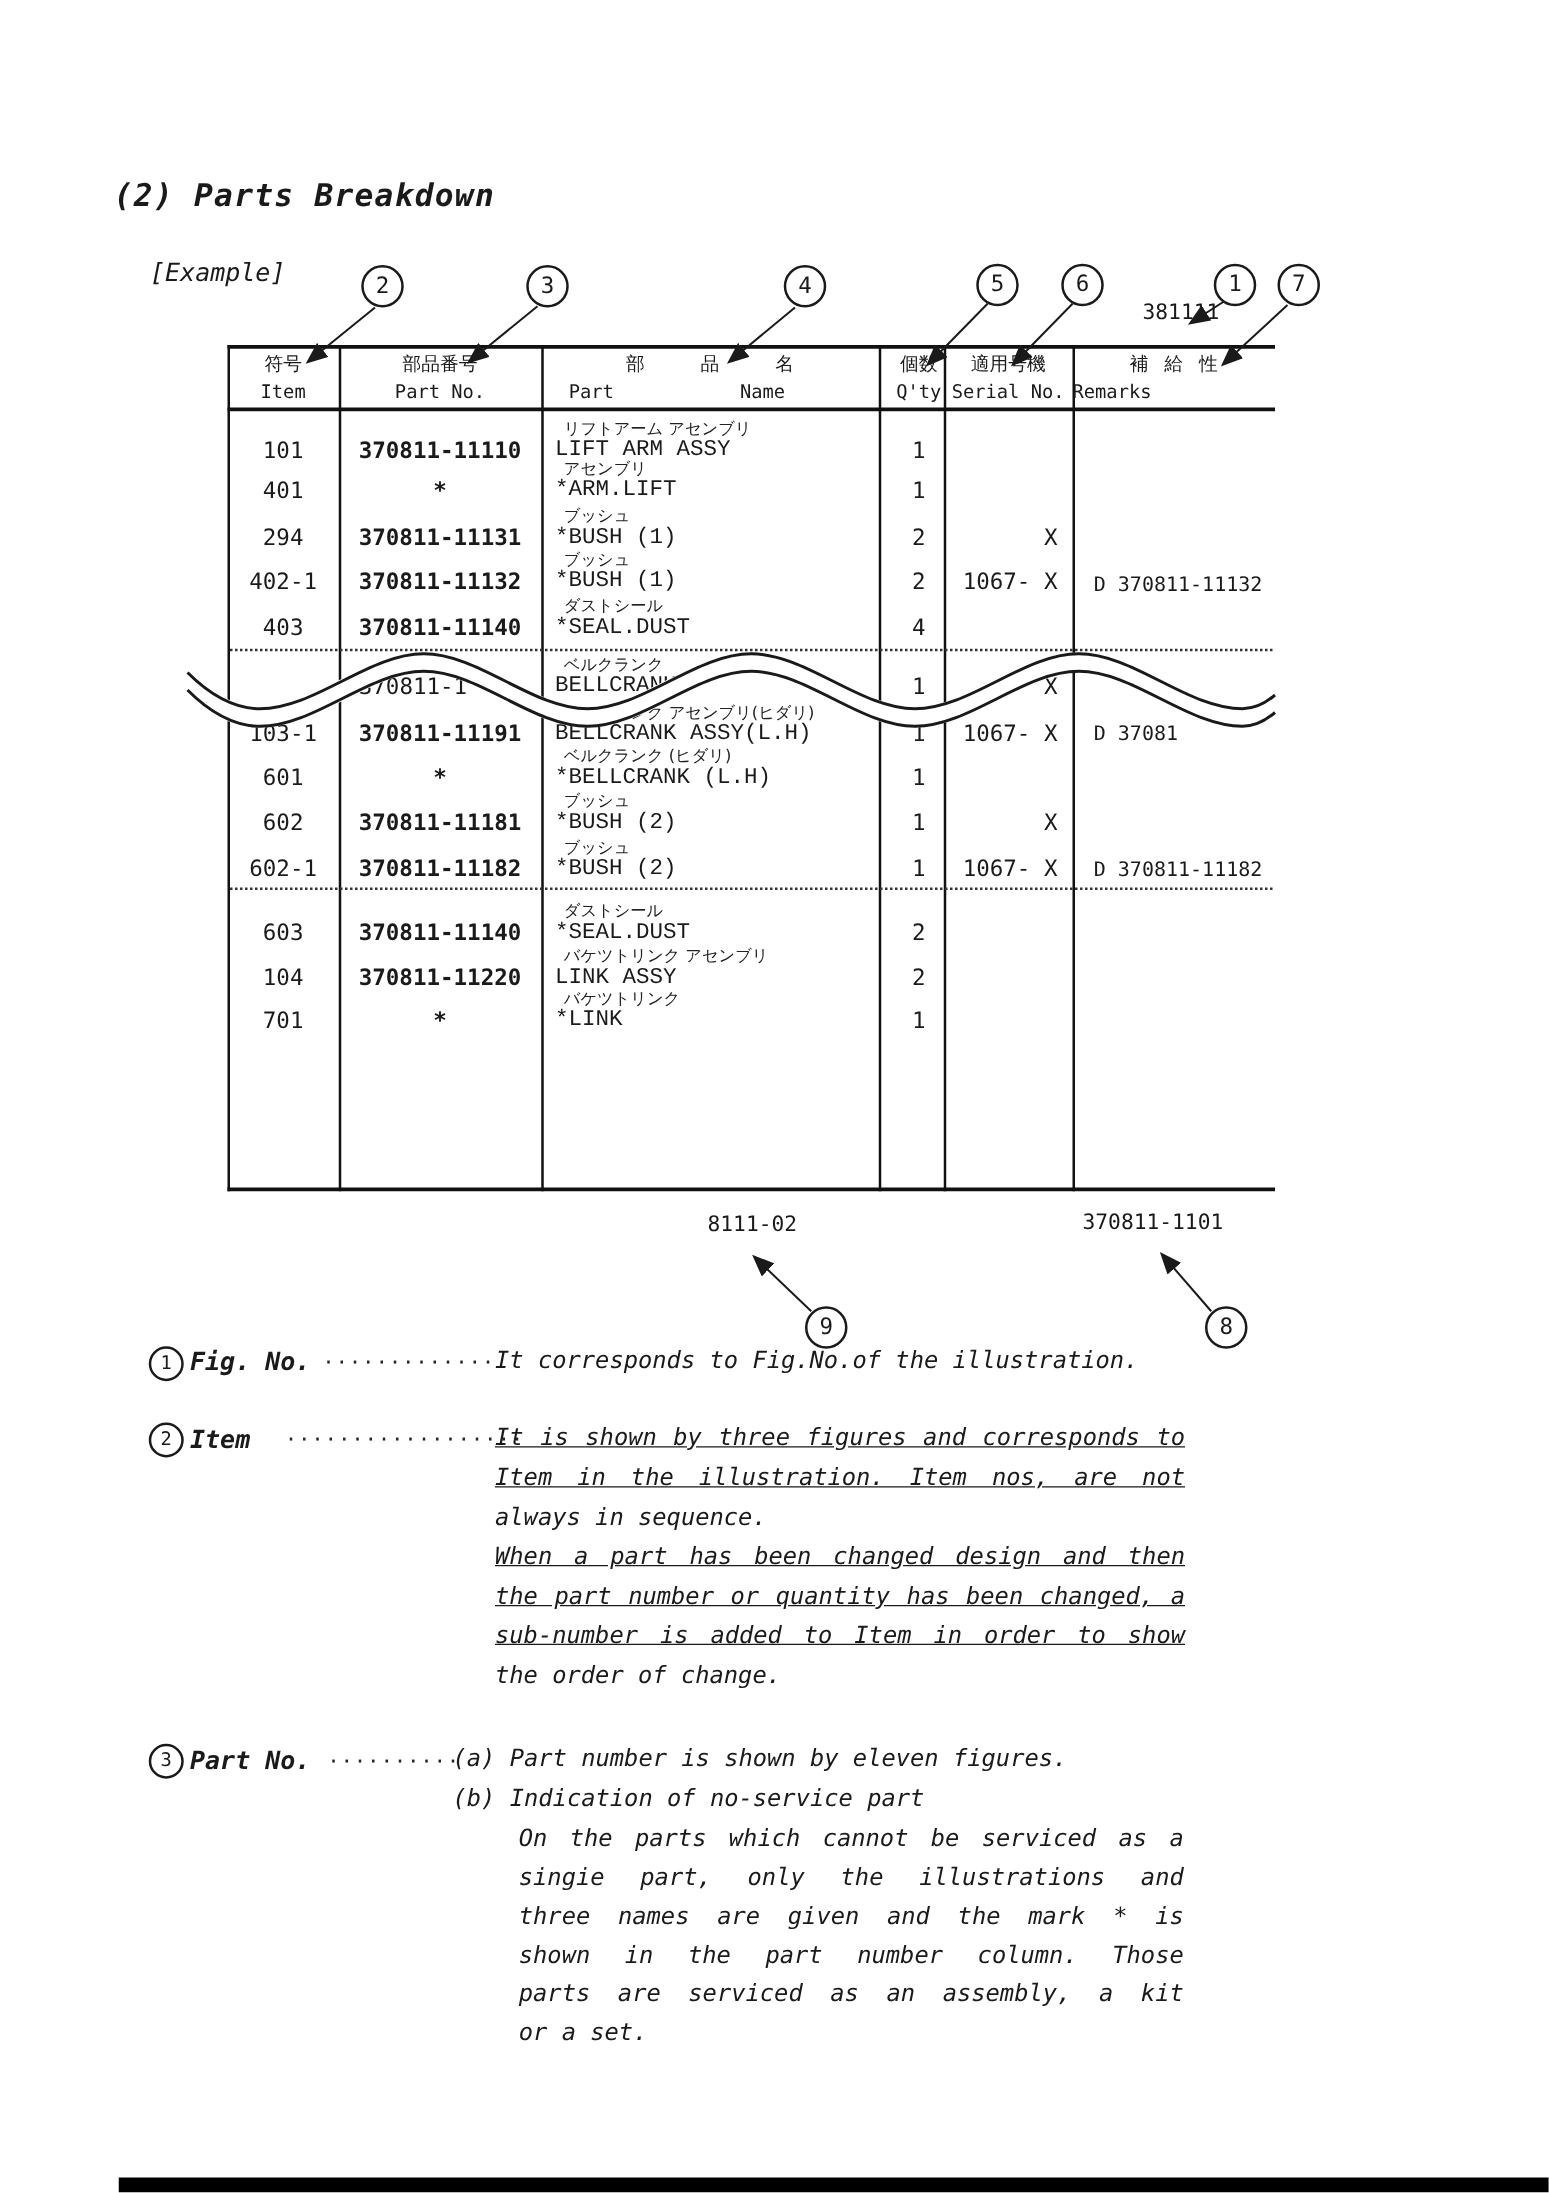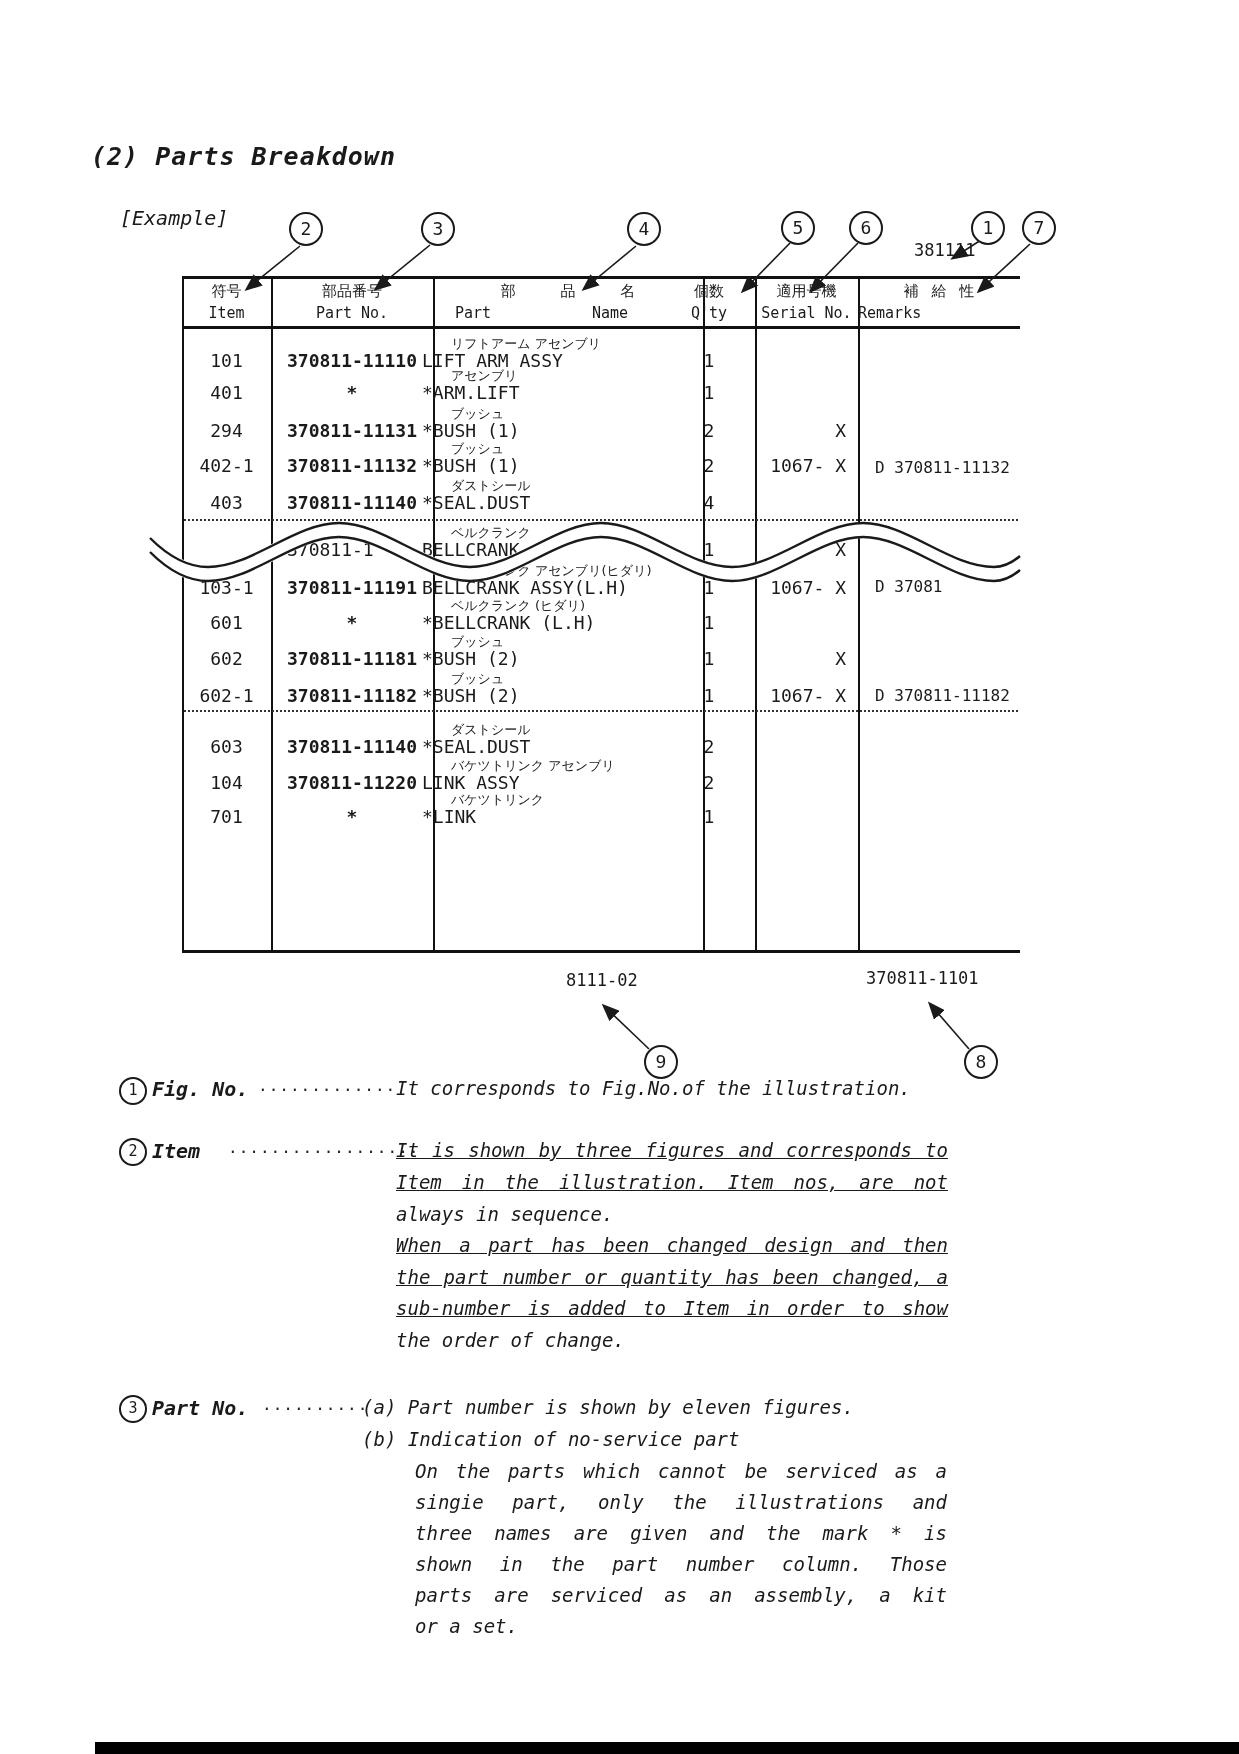--- a/index.html
+++ b/index.html
@@ -3,23 +3,23 @@
 <meta charset="utf-8">
 <style>
   html,body{margin:0;padding:0;}
   body{width:1239px;height:1754px;position:relative;background:#ffffff;
        font-family:"DejaVu Sans Mono","Liberation Mono",monospace;color:#1a1a1a;overflow:hidden;}
   .t{position:absolute;white-space:pre;}
   .tc{font:18px/1.1 "DejaVu Sans Mono",monospace;}
   .kana{font:13px/1 "DejaVu Sans","Liberation Sans",sans-serif;color:#222;}
   .c1{left:182px;width:89px;text-align:center;}
   .c2{left:271px;width:162px;text-align:center;font-weight:bold;}
-  .c3{left:422px;}
+  .c3{left:444px;font-family:Liberation Mono, monospace;}
   .c3k{left:451px;}
-  .c4{left:677px;width:64px;text-align:center;}
+  .c4{left:703px;width:64px;text-align:center;}
   .c5{left:755px;width:91px;text-align:right;}
   .c6{left:875px;font-size:16px !important;margin-top:36px;}
   .hjp{font:15px/1 "DejaVu Sans","Liberation Sans",sans-serif;}
   .hen{font:15px/1 "DejaVu Sans Mono",monospace;}
   .vline{position:absolute;width:2px;background:#111;top:276px;height:677px;}
   .hline{position:absolute;left:182px;width:838px;background:#111;height:3px;}
   .dotline{position:absolute;left:184px;width:834px;border-top:2px dotted #333;height:0;}
   .callout{position:absolute;width:30px;height:30px;border:2px solid #1a1a1a;border-radius:50%;
            text-align:center;font:18px/29px "DejaVu Sans Mono",monospace;background:#fff;z-index:6;}
   .callout.sm{width:24px;height:24px;font:15px/23px "DejaVu Sans Mono",monospace;}

